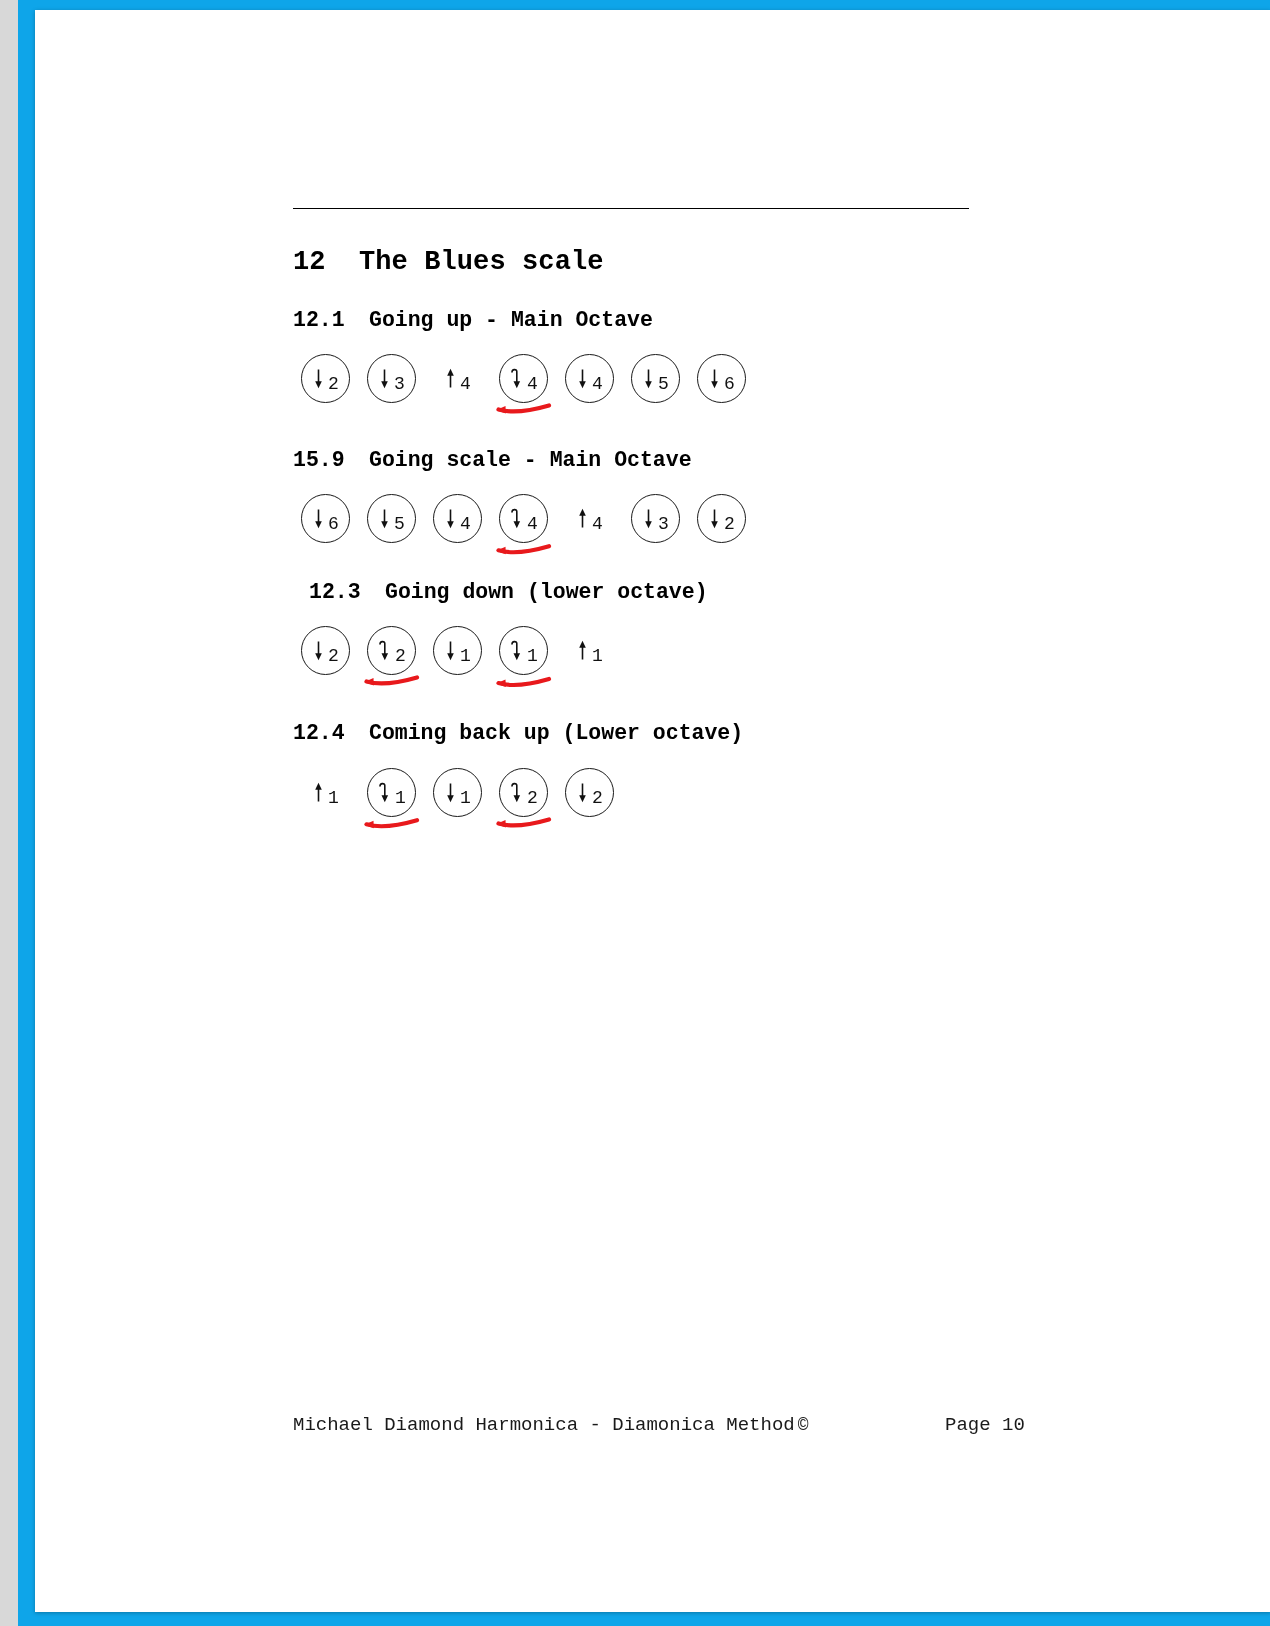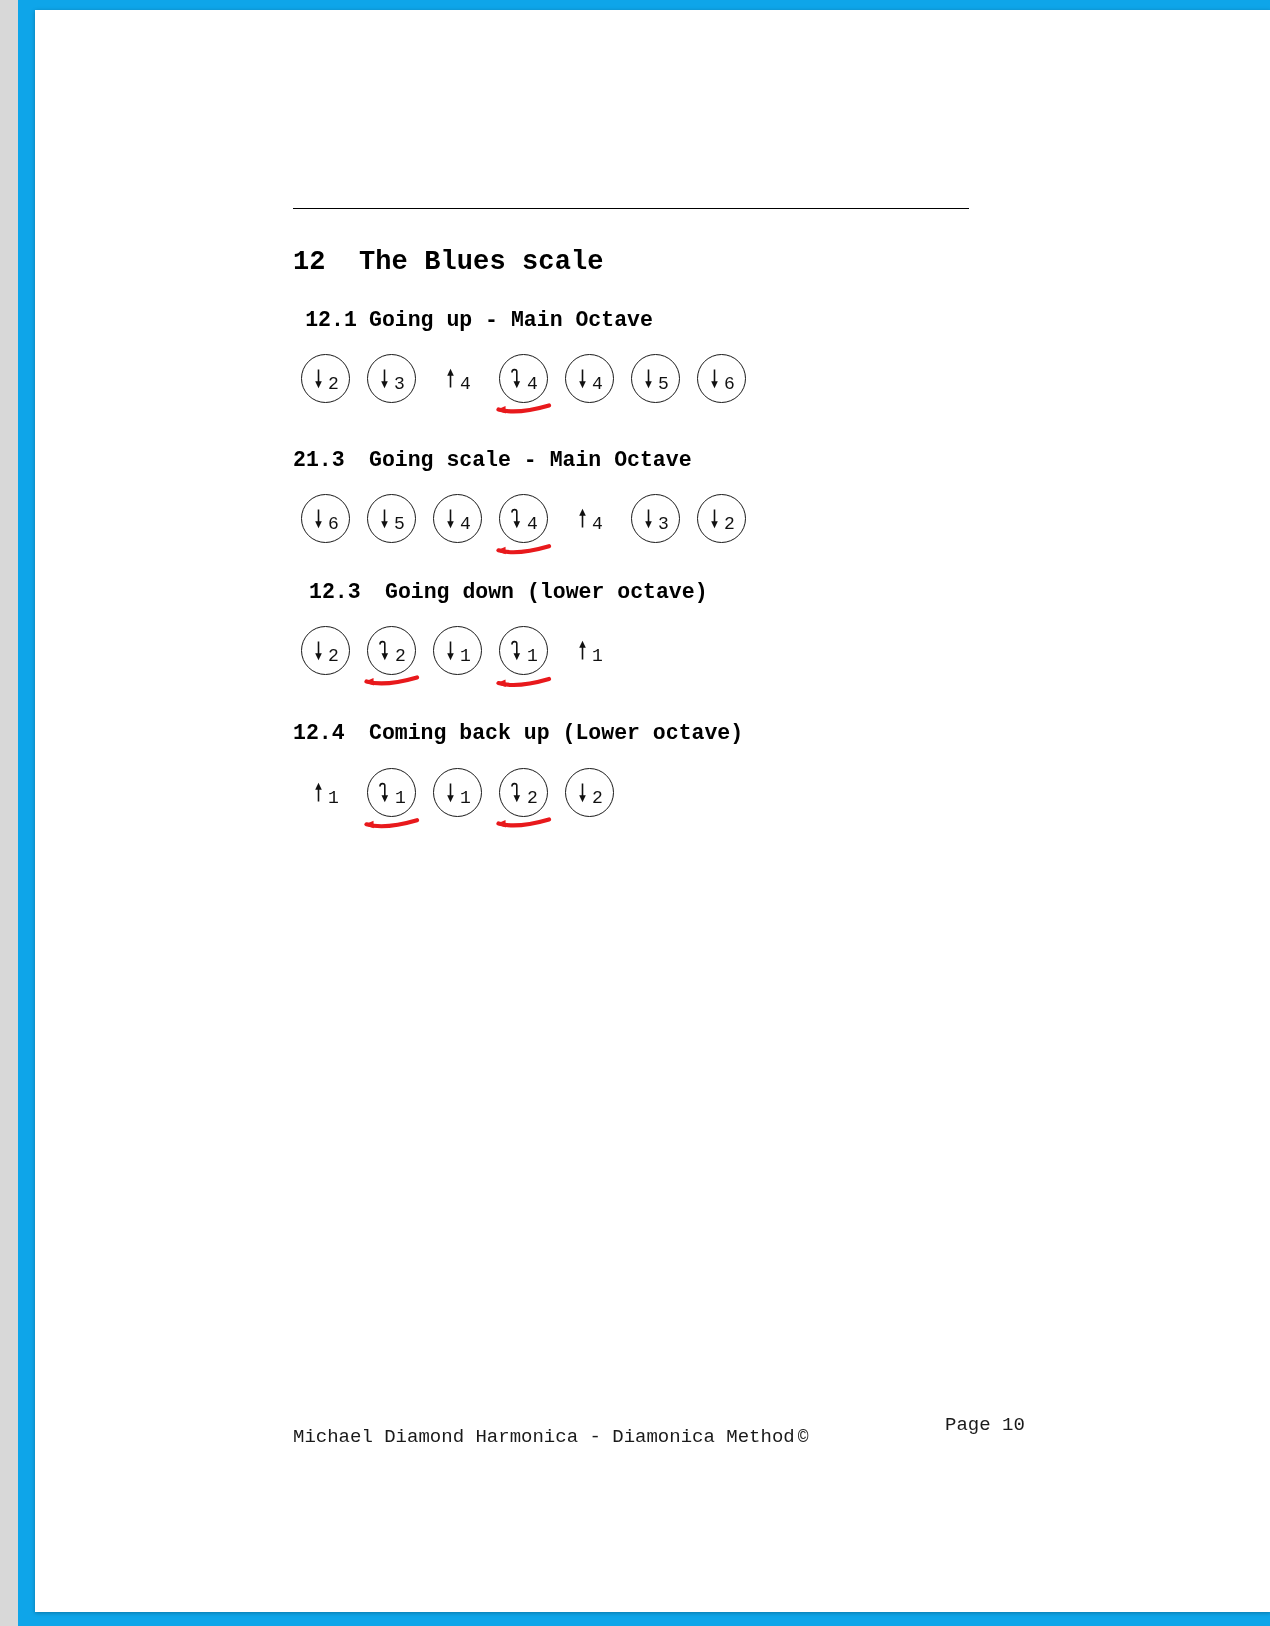--- a/index.html
+++ b/index.html
@@ -129,21 +129,20 @@
     width: 700px;
     height: 28px;
   }
   .footer-left {
     position: absolute;
     left: 0;
     top: 0;
     font-size: 19px;
     color: #1a1a1a;
     white-space: nowrap;
-    margin-top: 12px;
   }
   .footer-right {
     position: absolute;
     left: 612px;
     top: 0;
     font-size: 19px;
     color: #1a1a1a;
     white-space: nowrap;
     margin-left: 40px;
   }
@@ -159,21 +158,21 @@
 <div id="page-shell">
   <div id="page">
 
     <div class="header-rule"></div>
 
     <div class="h1-row">
       <span class="h1-num">12</span><span>The Blues scale</span>
     </div>
 
     <div id="subsections-host">
-        <div class="h2-row" style="top: 298px; text-align: center;"><span class="h2-num">12.1</span><span>Going up - Main Octave</span></div>
+        <div class="h2-row" style="top: 298px;"><span class="h2-num">12.1</span><span>Going up - Main Octave</span></div>
         <div class="note-row" style="top: 338px;">
           <div class="note-slot">
             <span class="note-circle"></span>
             <span class="note-label">
               <span>
                 <svg class="arrow-svg" width="11" height="21" viewBox="0 0 11 21" aria-hidden="true">
                   <line x1="5.5" y1="1.5" x2="5.5" y2="15" stroke="#111" stroke-width="1.6"></line>
                   <polygon points="5.5,20.2 2.2,13.2 8.8,13.2" fill="#111"></polygon>
                 </svg>
               </span>
@@ -249,21 +248,21 @@
               <span>
                 <svg class="arrow-svg" width="11" height="21" viewBox="0 0 11 21" aria-hidden="true">
                   <line x1="5.5" y1="1.5" x2="5.5" y2="15" stroke="#111" stroke-width="1.6"></line>
                   <polygon points="5.5,20.2 2.2,13.2 8.8,13.2" fill="#111"></polygon>
                 </svg>
               </span>
               <span class="num">6</span>
             </span>
           </div>
         </div>
-        <div class="h2-row" style="top: 438px;"><span class="h2-num">21.3</span><span>Going scale - Main Octave</span></div>
+        <div class="h2-row" style="top: 438px;"><span class="h2-num">15.9</span><span>Going scale - Main Octave</span></div>
         <div class="note-row" style="top: 478px;">
           <div class="note-slot">
             <span class="note-circle"></span>
             <span class="note-label">
               <span>
                 <svg class="arrow-svg" width="11" height="21" viewBox="0 0 11 21" aria-hidden="true">
                   <line x1="5.5" y1="1.5" x2="5.5" y2="15" stroke="#111" stroke-width="1.6"></line>
                   <polygon points="5.5,20.2 2.2,13.2 8.8,13.2" fill="#111"></polygon>
                 </svg>
               </span>

